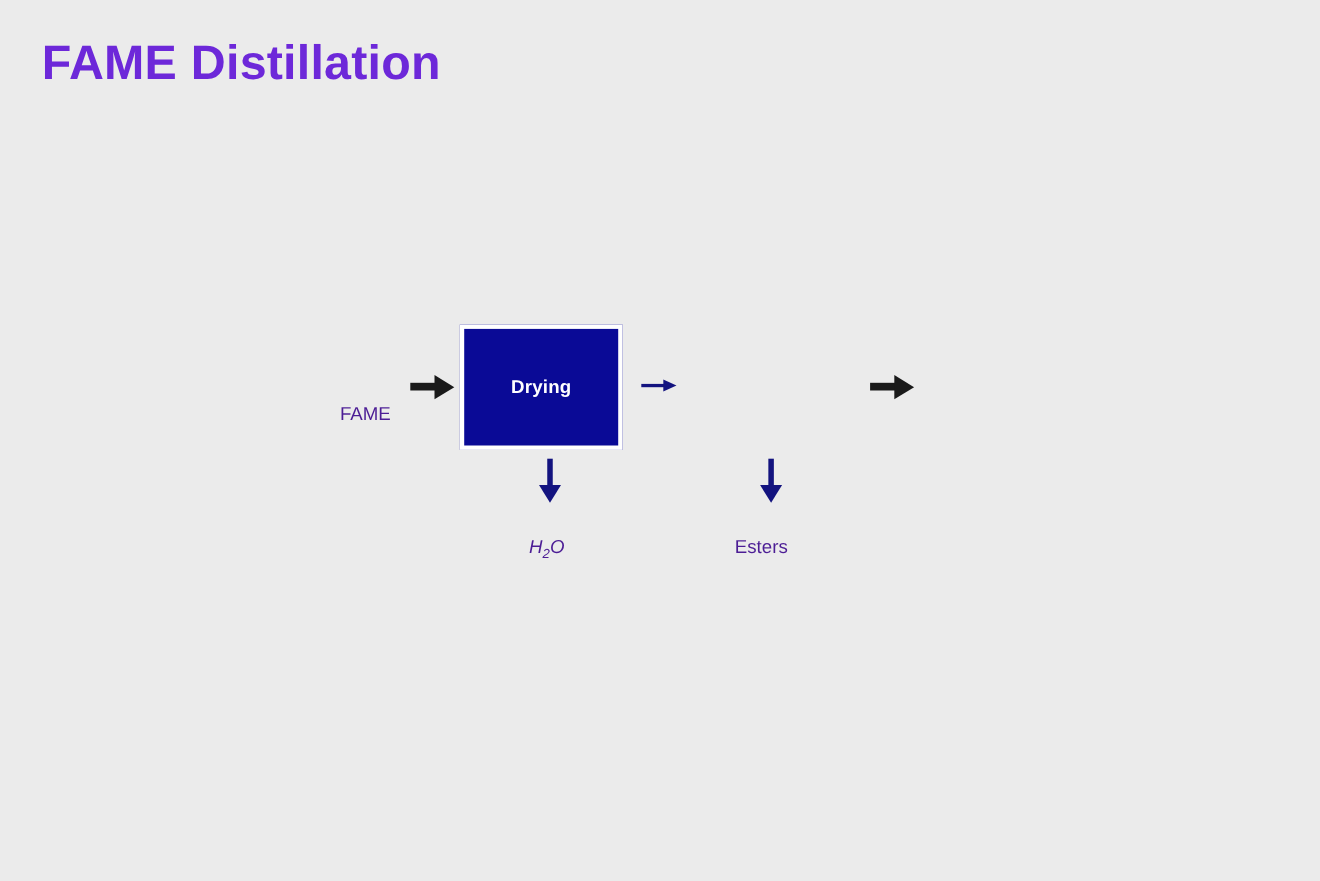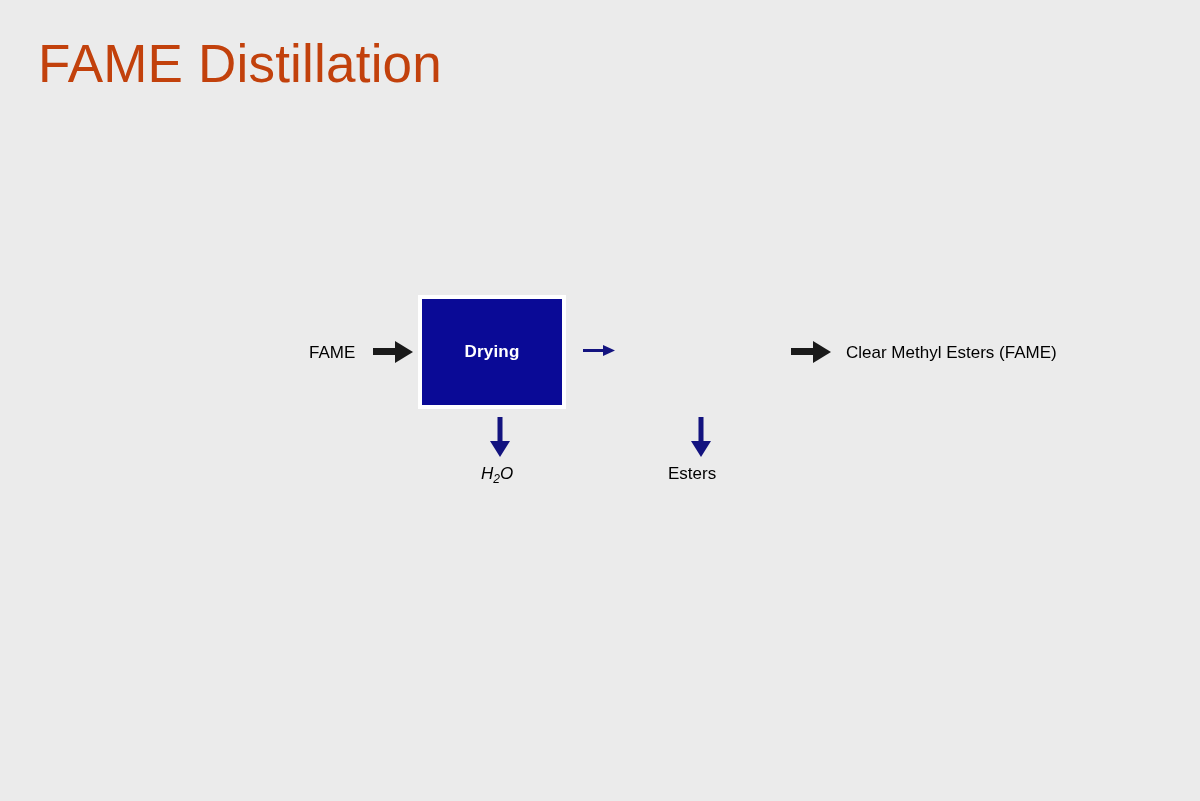--- a/index.html
+++ b/index.html
@@ -18,24 +18,24 @@
     width: 1200px;
     height: 801px;
     background: #ebebeb;
   }
 
   
   #page-title {
     position: absolute;
     left: 38px;
     top: 33px;
-    font-size: 53px;
-    font-weight: 400;
+    font-size: 44px;
+    font-weight: 700;
     letter-spacing: 0.2px;
-    color: #c2410c;
+    color: #6d28d9;
     white-space: nowrap;
   }
 
   
   .proc-box {
     position: absolute;
     box-sizing: border-box;
     background: #0a0a96;
     border: 4px solid #ffffff;
     display: flex;
@@ -48,23 +48,24 @@
     font-weight: bold;
     letter-spacing: 0.2px;
     white-space: nowrap;
   }
   #box-drying      { left: 418px; top: 295px; width: 148px; height: 114px; }
   #box-main-column { left: 618px; top: 295px; width: 164px; height: 114px; }
 
   
   .flow-label {
     position: absolute;
-    color: #000000;
+    color: #4c1d95;
     font-size: 17px;
     white-space: nowrap;
+    margin-top: 24px;
   }
   #label-fame         { left: 309px; top: 343px; }
   #label-product      { left: 846px; top: 343px; }
   #label-h2o          { left: 481px; top: 464px; font-style: italic; }
   #label-residue      { left: 668px; top: 464px; }
   .sub {
     font-size: 12px;
     vertical-align: sub;
     line-height: 0;
   }
@@ -102,21 +103,20 @@
     <rect x="0" y="5" width="22" height="3" fill="#13137f"></rect>
     <polygon points="20,1 32,6.5 20,12" fill="#13137f"></polygon>
   </svg>
 
 
   <svg class="arrow-svg" id="arrow-out" width="40" height="22">
     <rect x="0" y="7" width="24" height="7" fill="#1a1a1a"></rect>
     <polygon points="22,0 40,11 22,22" fill="#1a1a1a"></polygon>
   </svg>
 
-  <div class="flow-label" id="label-product">Clear Methyl Esters (FAME)</div>
 
   <svg class="arrow-svg" id="arrow-h2o" width="24" height="40">
     <rect x="9.5" y="0" width="5" height="26" fill="#13137f"></rect>
     <polygon points="2,24 22,24 12,40" fill="#13137f"></polygon>
   </svg>
 
   <div class="flow-label" id="label-h2o">
     <span>H</span><span class="sub">2</span><span>O</span>
   </div>
 

